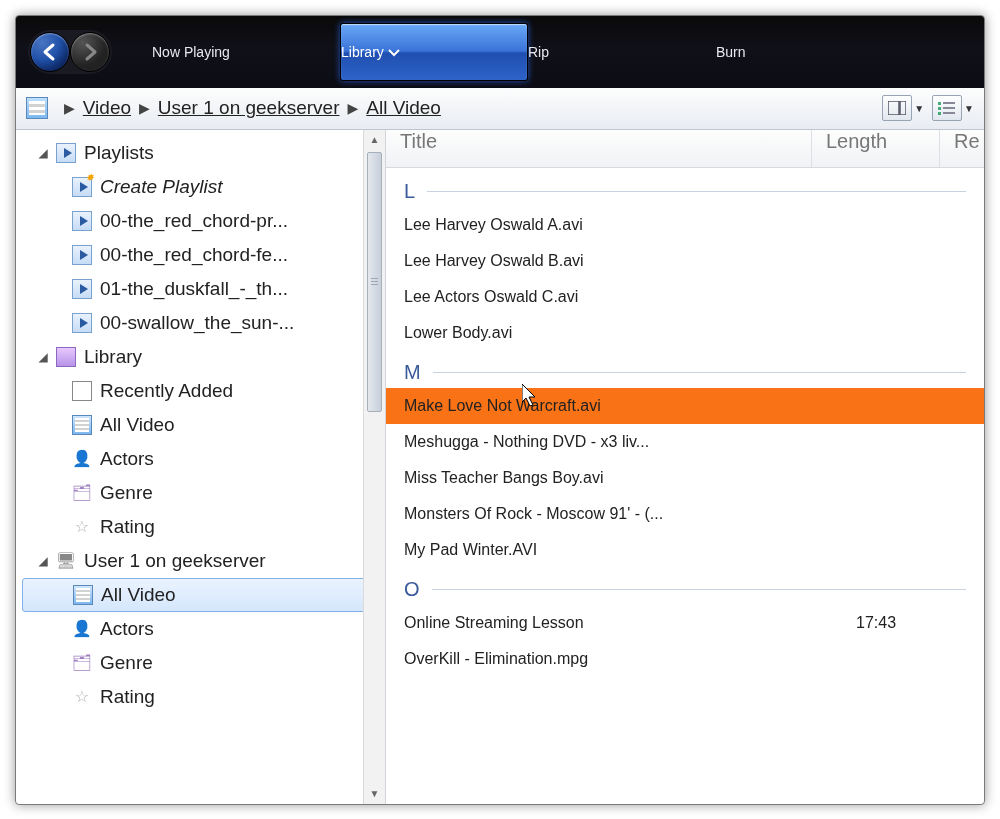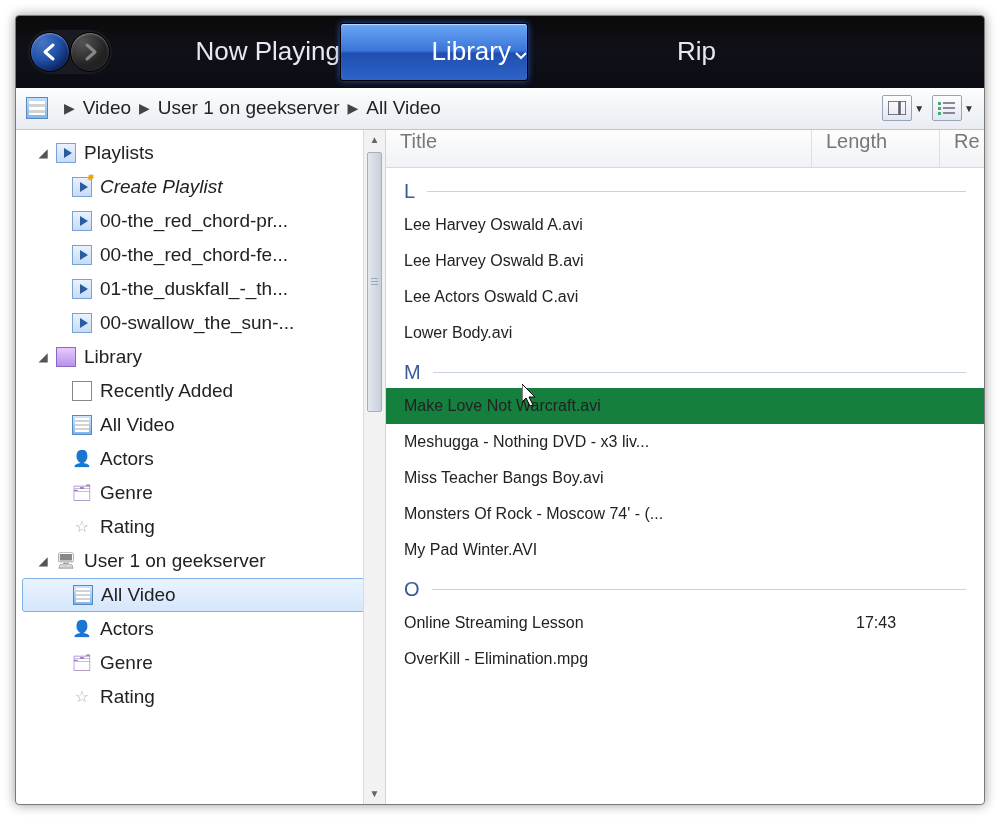--- a/index.html
+++ b/index.html
@@ -15,38 +15,38 @@
 }
 .navbtns { display: flex; gap: 0; background: #1a1a22; border-radius: 22px; padding: 2px; }
 .navbtn {
   width: 40px; height: 40px; border-radius: 50%; display: flex; align-items: center; justify-content: center;
   background: radial-gradient(circle at 30% 25%, #4a75c3, #2050a8 45%, #0a2158 80%);
   border: 1px solid #000; box-shadow: inset 0 1px 2px rgba(255,255,255,0.4);
 }
 .navbtn.fwd { background: radial-gradient(circle at 30% 25%, #555, #222 60%); }
 .tabs { flex: 1; display: flex; align-items: stretch; height: 58px; margin-left: 40px; }
 .tab {
-  flex: none; width: 188px; display: flex; align-items: center; justify-content: flex-end;
-  font-size: 26px; color: #e8e8f0; cursor: pointer; position: relative;
+  flex: none; width: 188px; display: flex; align-items: center; justify-content: flex-start;
+  font-size: 14px; color: #e8e8f0; cursor: pointer; position: relative;
 }
 .tab.active {
   background: linear-gradient(#6aa8f7, #3a74d8 48%, #1f4fb0 52%, #2e63c8);
   border: 1px solid #000; border-radius: 3px;
   box-shadow: inset 0 1px 1px rgba(255,255,255,0.6), 0 0 6px rgba(40,90,200,0.9);
   color: #fff;
 }
 .tab.active .chev { margin-left: 4px; }
 .toolbar {
   height: 42px; background: linear-gradient(#fdfdfd, #e8ecf2);
   border-bottom: 1px solid #c0c6d0; display: flex; align-items: center; padding: 0 10px;
   font-size: 19px; color: #222;
 }
 .toolbar .vicon { width: 22px; height: 22px; background: linear-gradient(#bfe0ff,#7ab8f0); border: 1px solid #5a88b8; margin-right: 8px; position: relative; }
 .toolbar .vicon::after { content:''; position:absolute; left:2px; right:2px; top:3px; bottom:3px; background:repeating-linear-gradient(#fff 0 3px,#d2d2d2 3px 6px); }
-.toolbar .seg { display:flex; gap:6px; }
+.toolbar .seg { display:flex; gap:6px;text-decoration:underline; }
 .toolbar .sep { margin: 0 8px; font-size: 14px; color: #444; }
 .toolbar .spacer { flex:1; }
 .toolbar .viewbtn { width:30px; height:26px; border:1px solid #98a4b4; background:linear-gradient(#fefefe,#e2e7ef); border-radius:2px; margin-left:8px; display:flex; align-items:center; justify-content:center;}
 .toolbar .drop { margin-left:2px; font-size:10px; color:#333; }
 .content { flex:1; display:flex; overflow:hidden; }
 .sidebar { width: 370px; border-right: 1px solid #d2d6dc; overflow:hidden; position: relative; }
 .tree { padding: 6px 4px 6px 6px; font-size: 19px; color:#222; }
 .tree .node { display:flex; align-items:center; height: 34px; padding-left: 6px; cursor:pointer; }
 .tree .lvl1 { padding-left: 14px; }
 .tree .lvl2 { padding-left: 50px; }
@@ -75,21 +75,21 @@
 .main { flex:1; display:flex; flex-direction:column; overflow:hidden;}
 .cols { height:38px; border-bottom:1px solid #d6d9de; display:flex; align-items:center; font-size:20px; color:#777; background:linear-gradient(#fdfdfd,#f0f2f5);}
 .cols .col{ padding:0 14px; border-right:1px solid #dcdfe4; height:100%; display:flex; align-items:flex-start;}
 .cols .col.title{ flex:1;}
 .cols .col.len{ width:128px;}
 .cols .col.last{border:none;width:44px;}
 .list { flex:1; overflow:hidden; padding: 2px 0 0 0;}
 .grp { padding: 10px 18px 4px; color:#3a5a9a; font-size:20px; display:flex; align-items:center; gap:12px;}
 .grp .line{ flex:1; height:1px; background:#c8d2e0;}
 .row { display:flex; align-items:center; height:36px; padding:0 18px; font-size:16px; color:#222; cursor:pointer;}
-.row.hover{ background:#15803d;}
+.row.hover{ background:#f97316;}
 .row .t{ flex:1; white-space:nowrap; overflow:hidden; text-overflow:ellipsis;}
 .row .len{ width:110px; text-align:left;margin-left:43px;}
 .cursor{ position:absolute; pointer-events:none;}
 </style>
 </head>
 <body>
 
 <div class="window">
 
   <div class="topbar">
@@ -112,20 +112,23 @@
       <div class="tab active">
         <span>Library</span>
         <span class="chev">
           <svg width="12" height="8" viewBox="0 0 12 8">
               <path d="M1 1 L6 6 L11 1" stroke="#fff" stroke-width="2" fill="none"></path>
             </svg>
         </span>
       </div>
       <div class="tab">
           <span>Rip</span>
+        </div>
+      <div class="tab">
+          <span>Burn</span>
         </div>
     </div>
   </div>
 
   <div class="toolbar">
     <span class="vicon"></span>
     <span class="sep">▶</span>
     <span class="seg">
         <span>Video</span>
       </span>
@@ -287,21 +290,21 @@
           </div>
           <div class="row">
             <span class="t">Meshugga    - Nothing DVD - x3 liv...</span>
             <span class="len"></span>
           </div>
           <div class="row">
             <span class="t">Miss Teacher Bangs Boy.avi</span>
             <span class="len"></span>
           </div>
           <div class="row">
-            <span class="t">Monsters Of Rock - Moscow 74' - (...</span>
+            <span class="t">Monsters Of Rock - Moscow 91' - (...</span>
             <span class="len"></span>
           </div>
           <div class="row">
             <span class="t">My Pad Winter.AVI</span>
             <span class="len"></span>
           </div>
           <div class="grp">
             <span>O</span>
             <span class="line"></span>
           </div>

